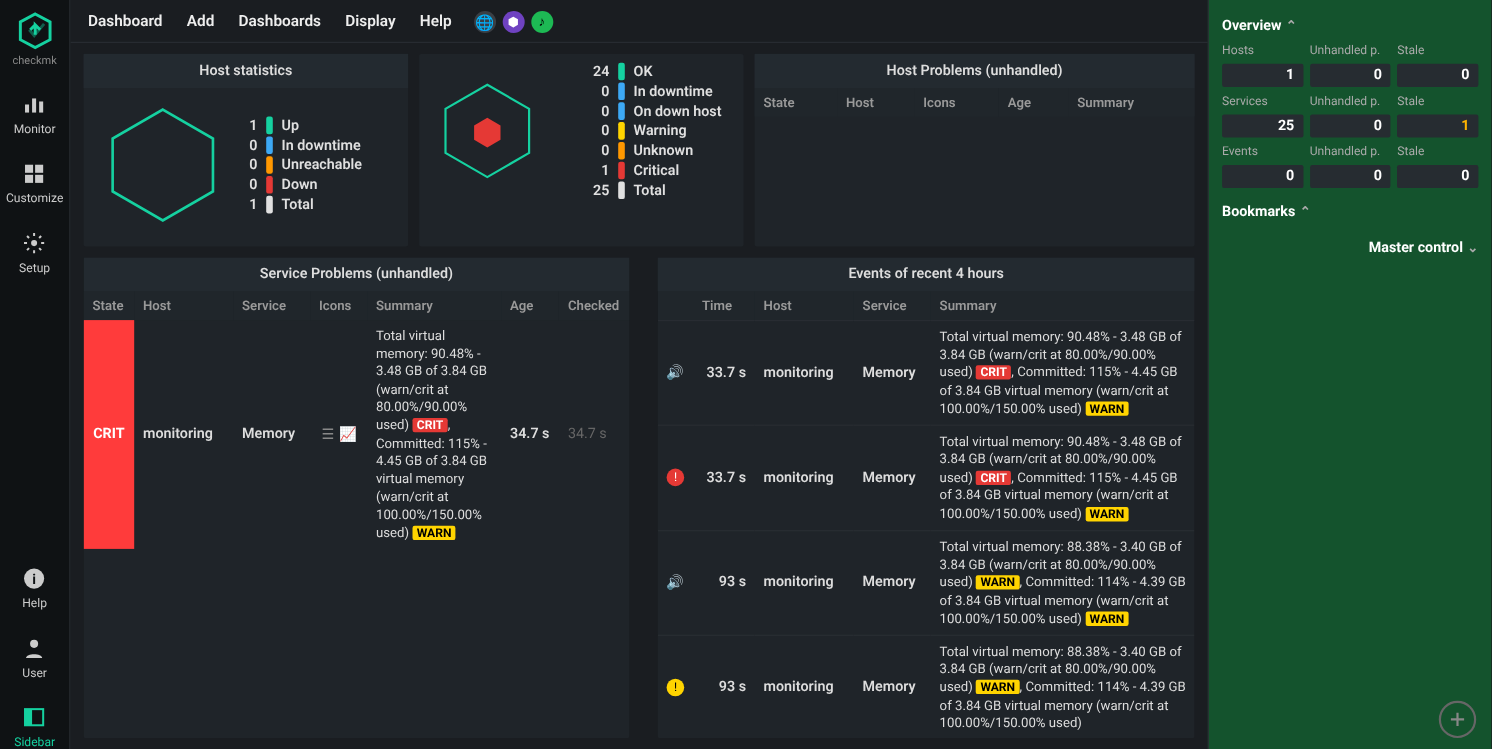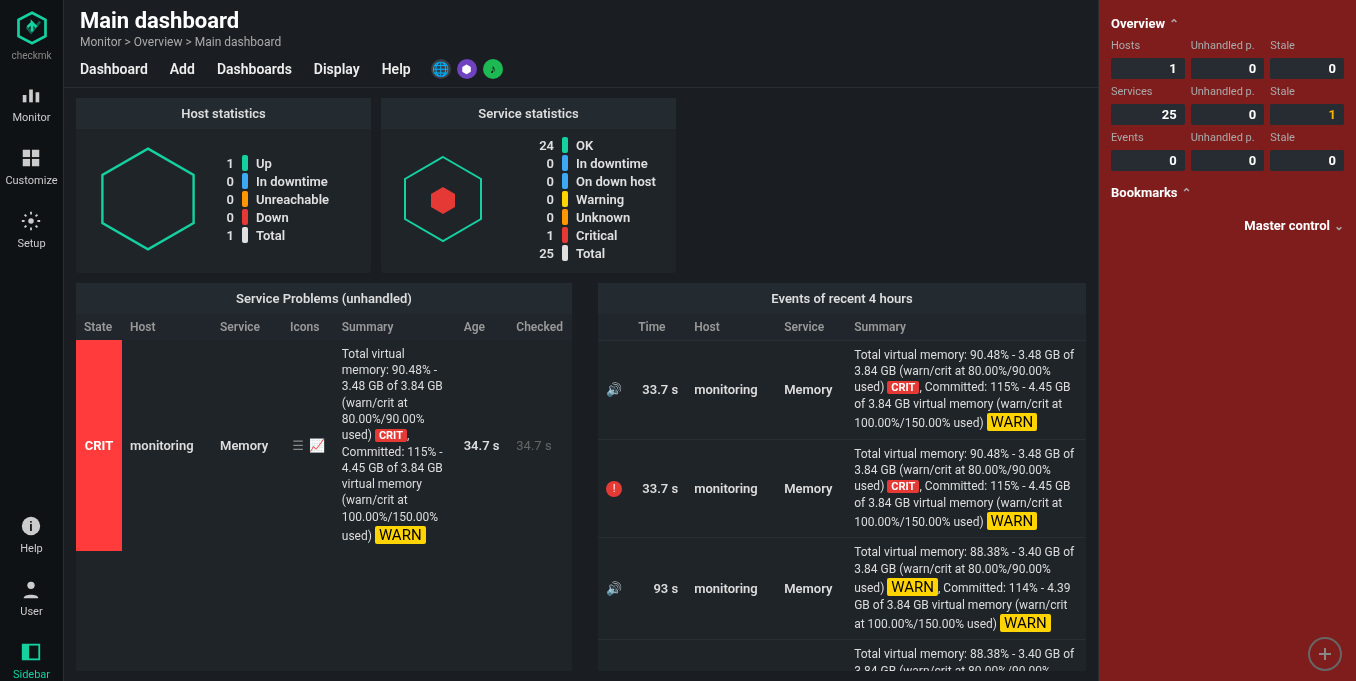--- a/index.html
+++ b/index.html
@@ -91,32 +91,32 @@
 
 .row2 { flex:1; overflow:hidden;gap:26px; }
 .svcprob { flex:0 0 496px; display:flex; flex-direction:column; }
 .events { flex:1; display:flex; flex-direction:column; }
 
 .state-cell {
   background:#ff3b3b; color:#fff; font-weight:700; text-align:center;
   width:46px;
 }
 .tag-crit { background:#e53935; color:#fff; font-weight:700; padding:0 4px; border-radius:2px; font-size:11px;}
-.tag-warn { background:#ffd400; color:#000; font-weight:400; padding:0 4px; border-radius:2px; font-size:15px;}
+.tag-warn { background:#ffd400; color:#000; font-weight:700; padding:0 4px; border-radius:2px; font-size:11px;}
 .scroll { overflow-y:auto; flex:1; }
 .events td { border-top:1px solid #2a2e33; }
 .ev-icon { width:20px; text-align:center; }
 .time-col { text-align:right; width:56px; font-weight:600;}
 .host-col { width:90px; font-weight:600;}
 .svc-col { width:70px; font-weight:600;}
 .age-muted { color:#666; }
 
 .right-rail {
   width:258px;
-  background:#7f1d1d;
+  background:#14532d;
   border-left:1px solid #2a2e33;
   padding:10px 12px;
   font-size:13px;
   position:relative;
 }
 .rr-section-title { font-weight:700; color:#fff; margin:6px 0 8px 0; cursor:pointer;}
 .rr-section-title .caret { font-size:12px; margin-left:4px; color:#aaa;}
 .ov-grid { display:grid; grid-template-columns: 1fr 1fr 1fr; gap:6px 6px; margin-bottom:8px;}
 .ov-label { font-size:11px; color:#aaa; }
 .ov-val {
@@ -208,24 +208,20 @@
             <rect x="3" y="4" width="18" height="16" fill="none" stroke="#15d1a0" stroke-width="2"></rect>
             <rect x="3" y="4" width="7" height="16" fill="#15d1a0"></rect>
           </svg>
         </span>
         <span>Sidebar</span>
       </div>
     </div>
 </div>
 
 <div class="main-col">
-  <div class="hdr">
-    <div class="page-title">Main dashboard</div>
-    <div class="breadcrumb" id="breadcrumb"><a>Monitor</a> &gt; <a>Overview</a> &gt; <a>Main dashboard</a></div>
-  </div>
   <div class="menubar">
     <div id="menubar-items" style="display:flex; gap:22px;">
         <span class="m">Dashboard</span>
         <span class="m">Add</span>
         <span class="m">Dashboards</span>
         <span class="m">Display</span>
         <span class="m">Help</span>
       </div>
     <div class="icons">
       <span class="ic" style="background:#3a3f45;color:#888;">🌐</span>
@@ -267,21 +263,20 @@
               <div class="stat-row">
                 <span class="num">1</span>
                 <span class="bar" style="background:#e0e0e0"></span>
                 <span>Total</span>
               </div>
             </div>
         </div>
       </div>
 
       <div class="panel svcstats">
-        <div class="panel-title">Service statistics</div>
         <div class="hex-area" style="padding:6px 12px 10px 12px;gap:35px;">
           <svg class="hex-svg" viewBox="0 0 100 100" style="width:100px;height:100px;">
             <polygon points="50,8 88,30 88,70 50,92 12,70 12,30" fill="none" stroke="#15d1a0" stroke-width="2"></polygon>
             <polygon points="50,38 62,45 62,58 50,65 38,58 38,45" fill="#e53935"></polygon>
           </svg>
           <div class="stat-list" id="svcstat-list">
               <div class="stat-row">
                 <span class="num">24</span>
                 <span class="bar" style="background:#15d1a0"></span>
                 <span>OK</span>
@@ -313,20 +308,34 @@
               </div>
               <div class="stat-row">
                 <span class="num">25</span>
                 <span class="bar" style="background:#e0e0e0"></span>
                 <span>Total</span>
               </div>
             </div>
         </div>
       </div>
 
+      <div class="panel hostprob">
+        <div class="panel-title">Host Problems (unhandled)</div>
+        <table>
+          <thead>
+              <tr class="thead-row" id="hostprob-head">
+                <th>State</th>
+                <th>Host</th>
+                <th>Icons</th>
+                <th>Age</th>
+                <th>Summary</th>
+              </tr>
+            </thead>
+        </table>
+      </div>
     </div>
 
     <div class="row row2">
       <div class="panel svcprob">
         <div class="panel-title">Service Problems (unhandled)</div>
         <table>
           <thead>
               <tr class="thead-row" id="svcprob-head">
                 <th>State</th>
                 <th>Host</th>

